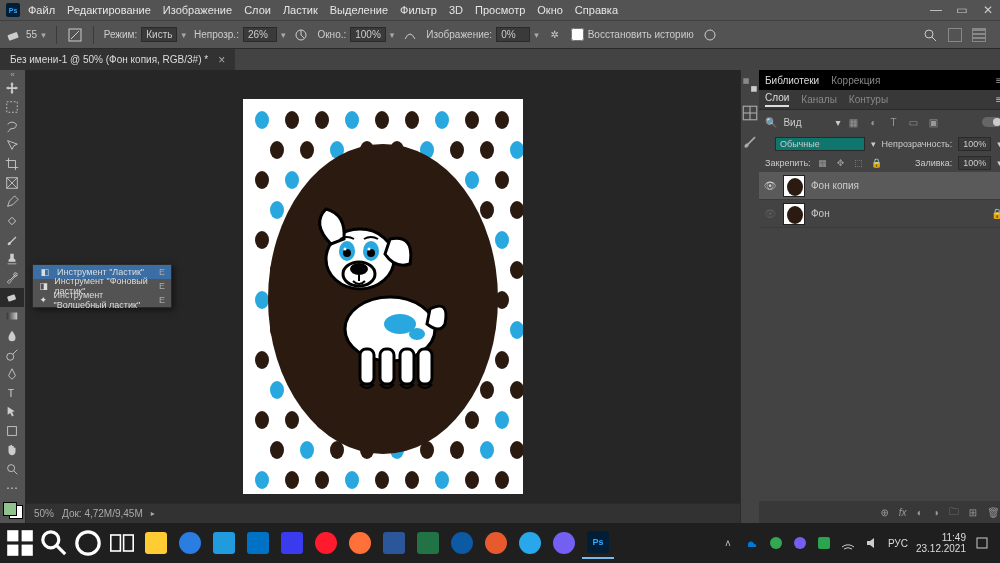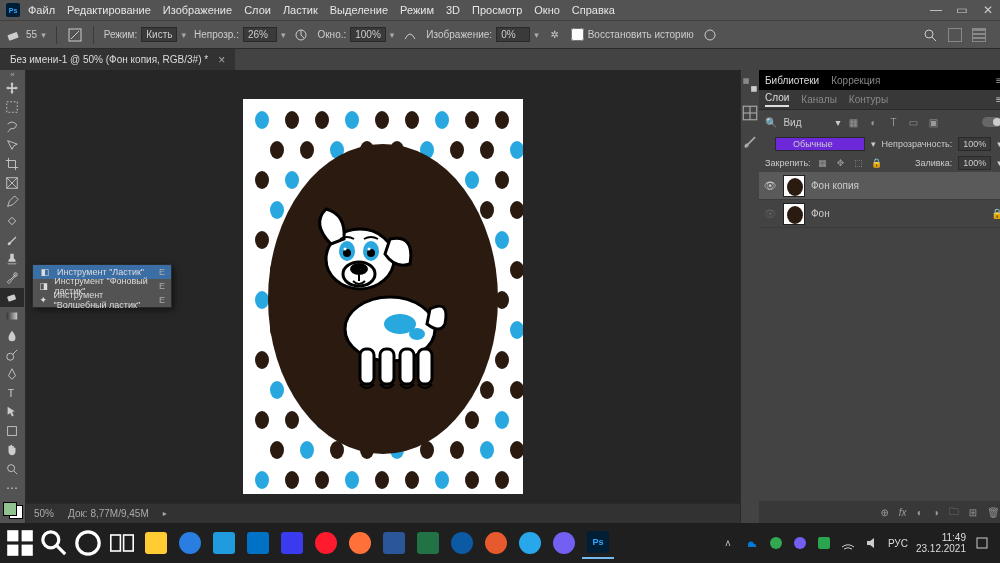--- a/index.html
+++ b/index.html
@@ -66,39 +66,39 @@
   .panel-tabs .ptab.active { color:#ddd;}
   .panel-tabs .menu-dots { margin-left:auto; font-size:10px; color:#aaa;}
   .subtabs { height:20px; background:#383838; display:flex; align-items:center; padding:0 6px; gap:12px; font-size:10px; border-bottom:1px solid #2a2a2a;}
   .subtabs .st { color:#888;}
   .subtabs .st.active { color:#ddd; border-bottom:2px solid #ddd; padding-bottom:2px;}
   .layer-search { height:24px; background:#434343; display:flex; align-items:center; padding:0 6px; gap:6px;}
   .layer-search .filt { width:14px; height:14px; display:flex; align-items:center; justify-content:center; color:#999;}
   .layer-search .toggle { margin-left:auto; width:20px; height:10px; background:#666; border-radius:5px; position:relative;}
   .layer-search .toggle::after { content:""; position:absolute; right:1px; top:1px; width:8px; height:8px; background:#ccc; border-radius:50%;}
   .blend-row { height:20px; background:#434343; display:flex; align-items:center; padding:0 6px; gap:6px; font-size:9px;}
-  .blend-row .sel { background:#6d28d9; border:1px solid #2a2a2a; padding:1px 17px; min-width:90px;margin-left:10px;}
+  .blend-row .sel { background:#0f766e; border:1px solid #2a2a2a; padding:1px 4px; min-width:90px;margin-left:10px;}
   .blend-row .lbl { margin-left:auto;}
   .blend-row .val { background:#3a3a3a; border:1px solid #2a2a2a; padding:1px 4px; min-width:32px;}
   .lock-row { height:18px; background:#434343; display:flex; align-items:center; padding:0 6px; gap:6px; font-size:9px;}
   .lock-row .licon { width:12px; height:12px; display:flex; align-items:center; justify-content:center; color:#999;}
   .lock-row .lbl { margin-left:auto;}
   .lock-row .val { background:#3a3a3a; border:1px solid #2a2a2a; padding:1px 4px; min-width:32px;}
   .layers-list { flex:1; background:#434343;}
   .layer-row { height:28px; display:flex; align-items:center; padding:0 4px; gap:6px; font-size:10px; border-bottom:1px solid #3a3a3a;}
   .layer-row.active { background:#5a5a5a;}
   .layer-row .eye { width:14px; text-align:center; color:#ccc;}
   .layer-row .thumb { width:22px; height:22px; background:#fff; border:1px solid #222; position:relative;}
   .layer-row .thumb .mini-oval{position:absolute;left:3px;top:2px;width:16px;height:18px;background:#2b1a10;border-radius:50%;}
   .layer-row .lock { margin-left:auto; color:#aaa;}
   .layer-bottom { height:22px; background:#383838; display:flex; align-items:center; justify-content:flex-end; gap:10px; padding:0 8px; color:#999;}
   .layer-bottom span { font-size:10px;}
 
   
-  .status { position:absolute; left:26px; right:260px; bottom:40px; height:20px; background:#323232; display:flex; align-items:center; padding:0 8px; font-size:10px; color:#aaa; border-top:1px solid #2a2a2a; gap:14px;}
+  .status { position:absolute; left:26px; right:260px; bottom:40px; height:20px; background:#323232; display:flex; align-items:center; padding:0 8px; font-size:10px; color:#aaa; border-top:1px solid #2a2a2a; gap:8px;}
   .status .caret { font-size:8px;}
 
   
   .taskbar { position:absolute; bottom:0; left:0; right:0; height:40px; background:#1f1f1f; display:flex; align-items:center; padding:0 4px;}
   .taskbar .tbtn { width:32px; height:32px; display:flex; align-items:center; justify-content:center; margin-right:2px;}
   .taskbar .right-side { margin-left:auto; display:flex; align-items:center; gap:8px; padding-right:6px;}
   .taskbar .tray-icon { width:16px; height:16px; display:flex; align-items:center; justify-content:center;}
   .taskbar .clock { text-align:right; font-size:10px; color:#ddd; line-height:1.1;}
   .tb-square { width:22px; height:22px; border-radius:3px;}
 </style>
@@ -106,21 +106,21 @@
 <body>
 
 <div class="menu-bar">
   <div class="ps-badge">Ps</div>
   <span class="item">Файл</span>
   <span class="item">Редактирование</span>
   <span class="item">Изображение</span>
   <span class="item">Слои</span>
   <span class="item">Ластик</span>
   <span class="item">Выделение</span>
-  <span class="item">Режим</span>
+  <span class="item">Фильтр</span>
   <span class="item">3D</span>
   <span class="item">Просмотр</span>
   <span class="item">Окно</span>
   <span class="item">Справка</span>
   <div class="win-controls">
     <span>—</span>
     <span>▭</span>
     <span>✕</span>
   </div>
 </div>
@@ -605,21 +605,21 @@
         <span>🗀</span>
         <span>⊞</span>
         <span>🗑</span>
       </div>
     </div>
   </div>
 </div>
 
 <div class="status">
   <span>50%</span>
-  <span>Док: 8,77M/9,45M</span>
+  <span>Док: 4,72M/9,45M</span>
   <span class="caret">▸</span>
 </div>
 
 <div class="taskbar">
   <div class="tbtn">
       <svg viewBox="0 0 20 20">
         <rect x="2" y="2" width="7" height="7" fill="#fff"></rect>
         <rect x="11" y="2" width="7" height="7" fill="#fff"></rect>
         <rect x="2" y="11" width="7" height="7" fill="#fff"></rect>
         <rect x="11" y="11" width="7" height="7" fill="#fff"></rect>

